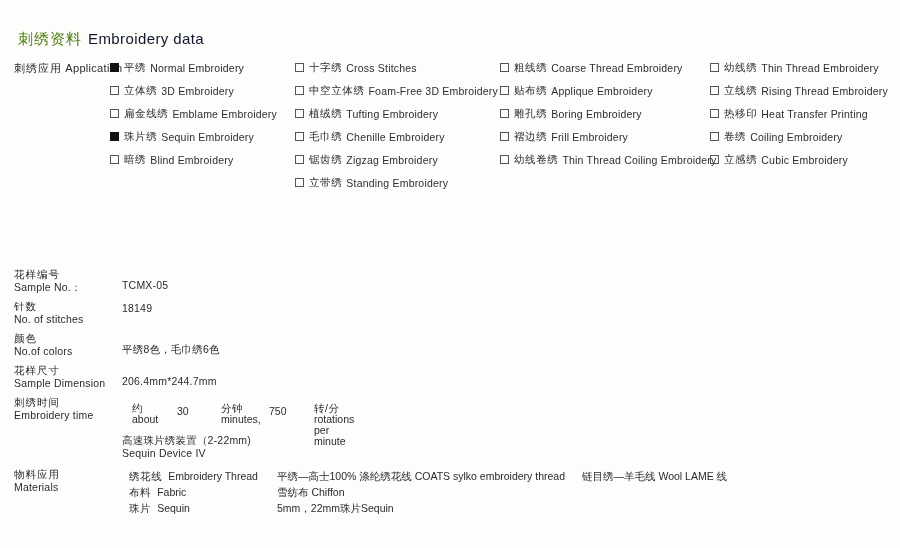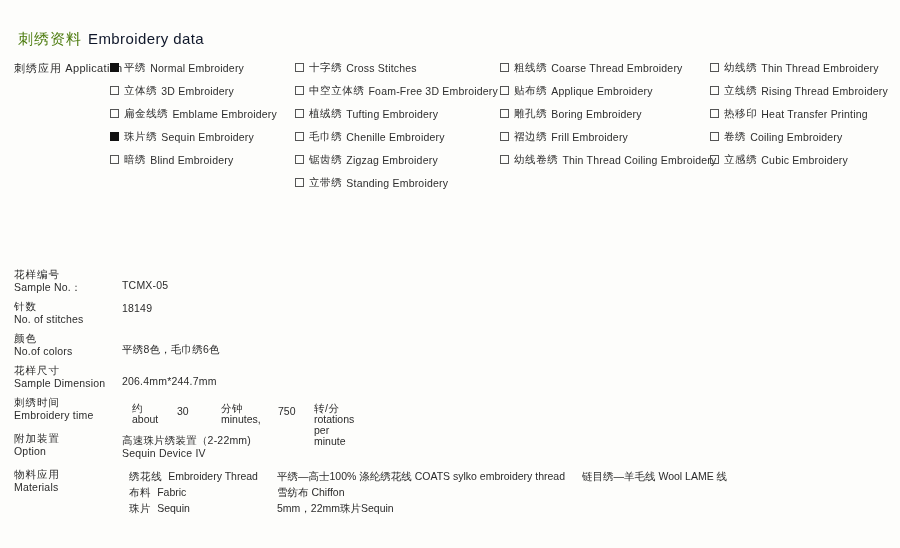--- a/index.html
+++ b/index.html
@@ -344,33 +344,29 @@
       <div class="time-val">
         <div class="time-seg" style="left:10px; top:5px;">
           <span class="cn">约</span>
           <span class="en">about</span>
         </div>
         <div class="time-num" style="left:55px;">30</div>
         <div class="time-seg" style="left:90px; top:5px;margin-left:9px;">
           <span class="cn">分钟</span>
           <span class="en">minutes,</span>
         </div>
-        <div class="time-num" style="left:156px;">750</div>
+        <div class="time-num" style="left:147px;">750</div>
         <div class="time-seg" style="left:192px; top:5px;">
           <span class="cn">转/分</span>
           <span class="en">rotations per minute</span>
         </div>
       </div>
     </div>
 
     <div class="spec-row" style="height:36px;">
-      <div class="lbl">
-        <span class="cn">附加装置</span>
-        <span class="en">Option</span>
-      </div>
       <div class="val" style="top:2px;">
         <div>高速珠片绣装置（2-22mm)</div>
         <div>Sequin Device IV</div>
       </div>
     </div>
 
     <div class="spec-row" style="height:54px;">
       <div class="lbl">
         <span class="cn">物料应用</span>
         <span class="en">Materials</span>

